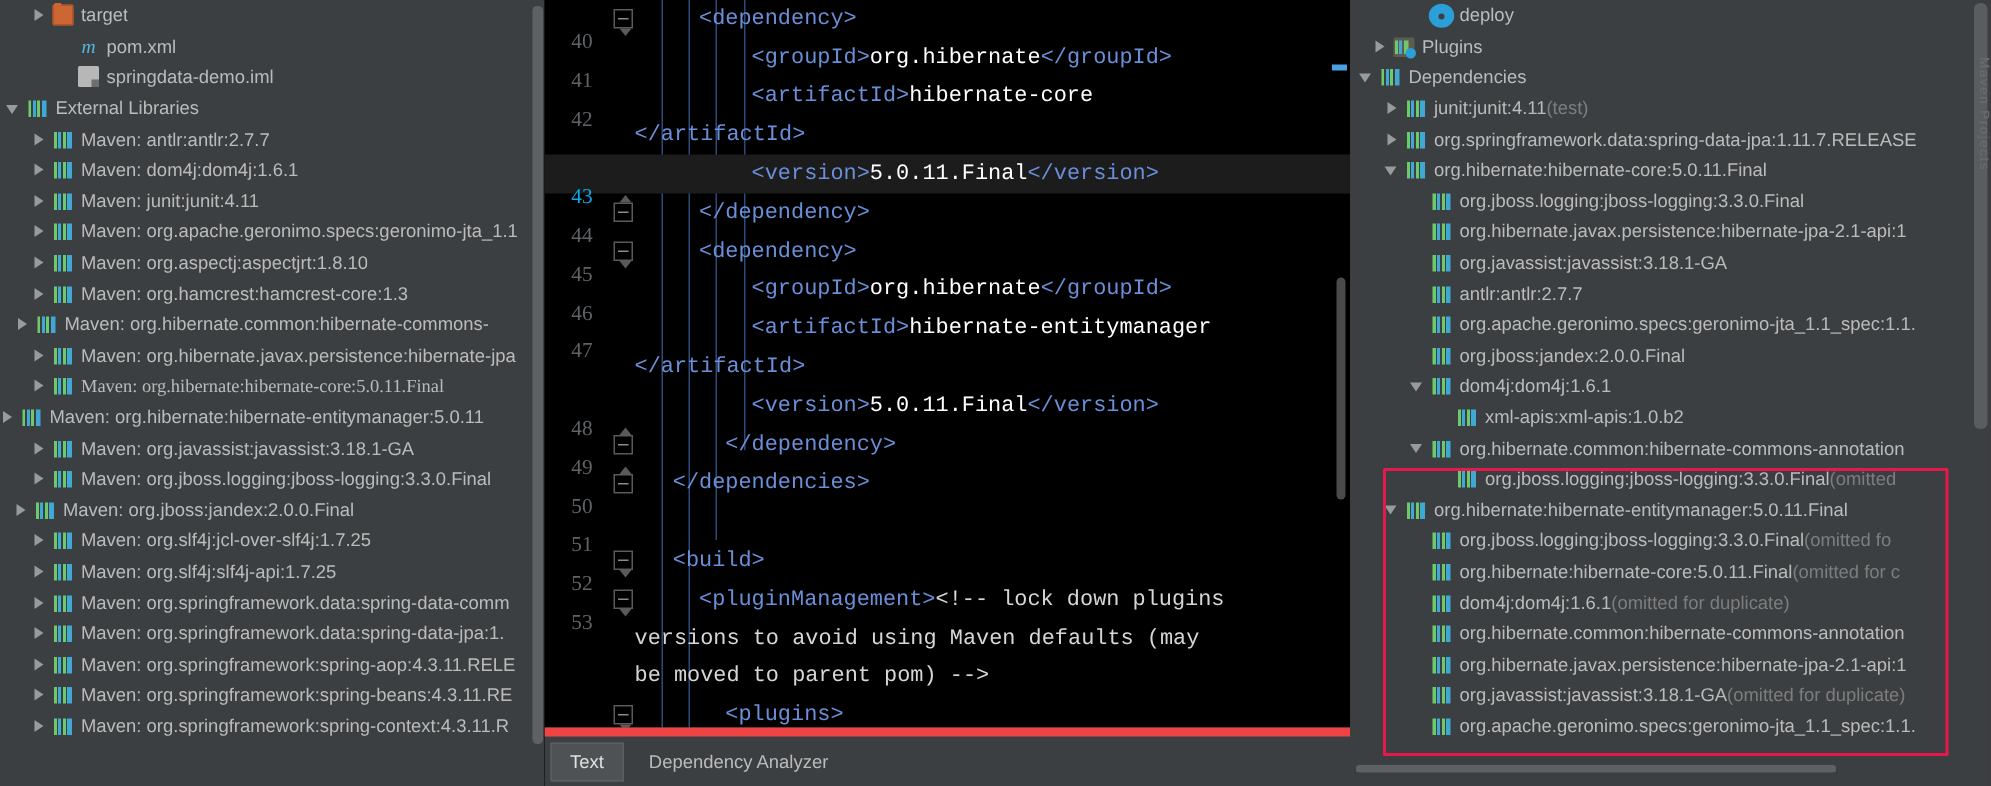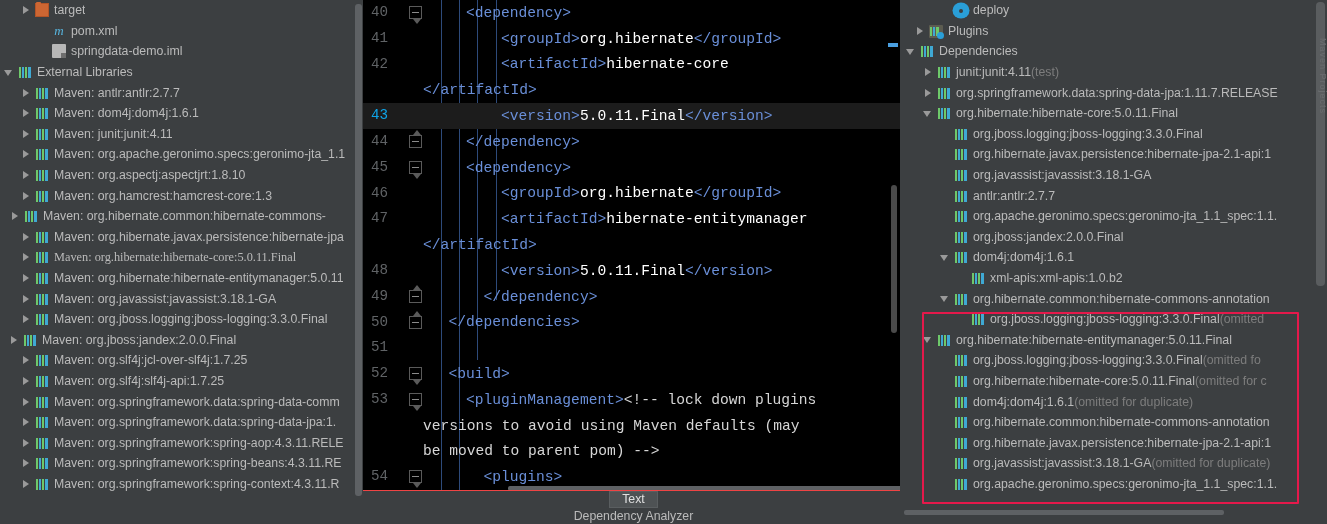--- a/index.html
+++ b/index.html
@@ -106,23 +106,23 @@
   }
   .line{
     position:relative;height:25.8px;display:flex;align-items:center;
     font-family:"Liberation Mono", monospace;
     font-size:14.6px;
     color:#a9b7c6;
     white-space:pre;
   }
   .line.hl{background:#1c1c1c;}
   .lnum{
-    position:absolute;left:8px;top:0;height:25.8px;line-height:25.8px;
-    width:34px;text-align:left;color:#606366;font-size:14.2px;
-    font-family:Liberation Mono, monospace;
+    position:absolute;left:8px;top:16px;height:25.8px;line-height:25.8px;
+    width:34px;text-align:center;color:#606366;font-size:14.2px;
+    font-family:Liberation Serif, serif;
   }
   .lnum.cur{color:#0ea5e9;}
   .ltext{margin-left:68px;}
   .tag{color:#6a8fd8;}
   .txt{color:#ffffff;}
   .comment{color:#d6d6d6;}
   .fold{
     position:absolute;left:46px;width:13px;height:13px;top:6px;
     border:1px solid #5a5a5a;background:#000;box-sizing:border-box;
   }
@@ -135,22 +135,22 @@
     position:absolute;left:68px;bottom:33px;height:5px;background:#5e6164;border-radius:2px;
   }
   .editor-vscroll-thumb{
     position:absolute;right:3px;width:6px;background:#4a4a4a;border-radius:3px;
   }
   .err-stripe{position:absolute;right:2px;width:10px;height:4px;background:#4a9fe0;}
 
   
   .editor-tabs{
     position:absolute;left:0;bottom:0;width:537px;height:33px;
-    background:#3c3f41;border-top:1px solid #ef4444;
-    display:flex;align-items:center;flex-direction:column;
+    background:#3c3f41;border-top:6px solid #ef4444;
+    display:flex;align-items:center;
   }
   .etab{
     height:24px;display:flex;align-items:center;padding:0 12px;
     font-size:12.3px;color:#bbbbbb;margin-left:4px;
     border:1px solid transparent;
   }
   .etab.active{background:#4e5254;border:1px solid #5a5e60;color:#e0e0e0;}
 
   
   .dep-pane{
@@ -249,21 +249,21 @@
         <div class="tree-row" style="padding-left: 21px;">
           <span class="arrow right"></span>
           <span class="ic ic-lib"></span>
           <span class="lbl">Maven: org.hibernate.javax.persistence:hibernate-jpa</span>
         </div>
         <div class="tree-row" style="padding-left: 21px; font-family: Liberation Serif, serif;">
           <span class="arrow right"></span>
           <span class="ic ic-lib"></span>
           <span class="lbl">Maven: org.hibernate:hibernate-core:5.0.11.Final</span>
         </div>
-        <div class="tree-row" style="padding-left: 21px;">
+        <div class="tree-row" style="">
           <span class="arrow right"></span>
           <span class="ic ic-lib"></span>
           <span class="lbl">Maven: org.hibernate:hibernate-entitymanager:5.0.11</span>
         </div>
         <div class="tree-row" style="padding-left: 21px;">
           <span class="arrow right"></span>
           <span class="ic ic-lib"></span>
           <span class="lbl">Maven: org.javassist:javassist:3.18.1-GA</span>
         </div>
         <div class="tree-row" style="padding-left: 21px;">

